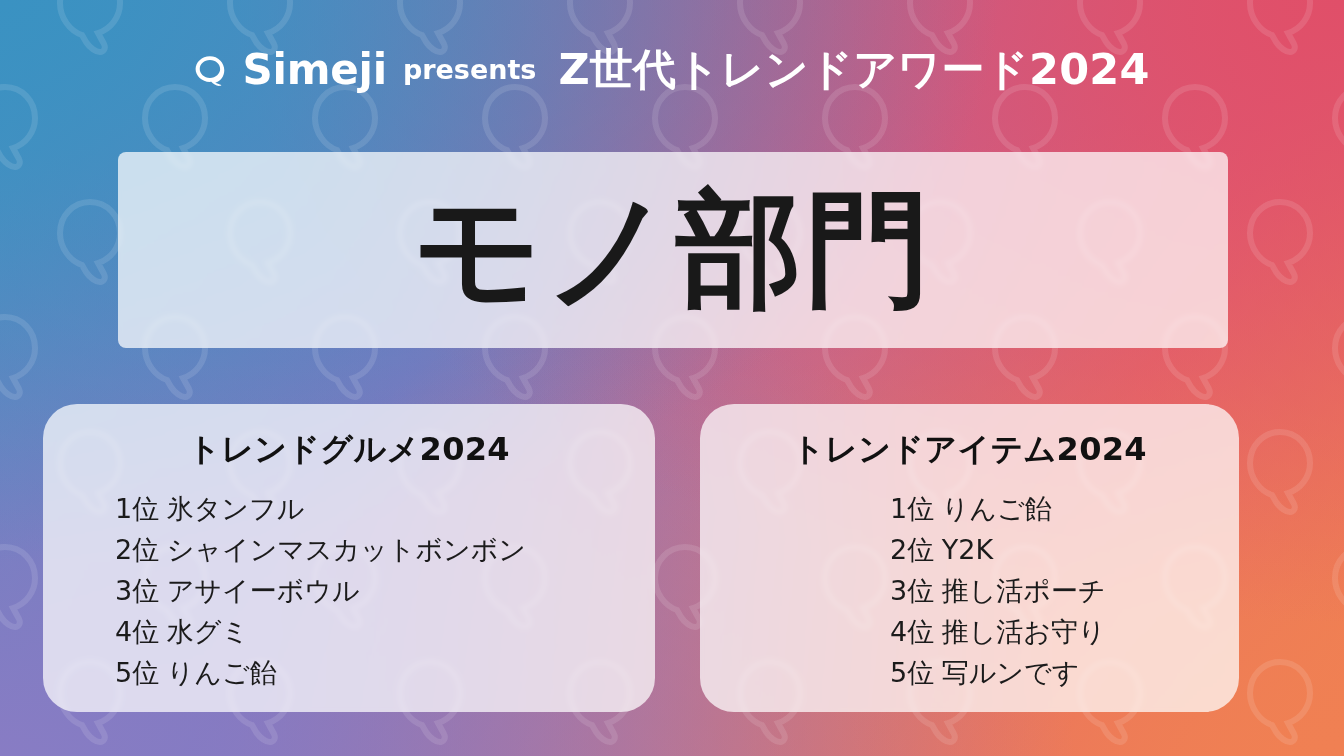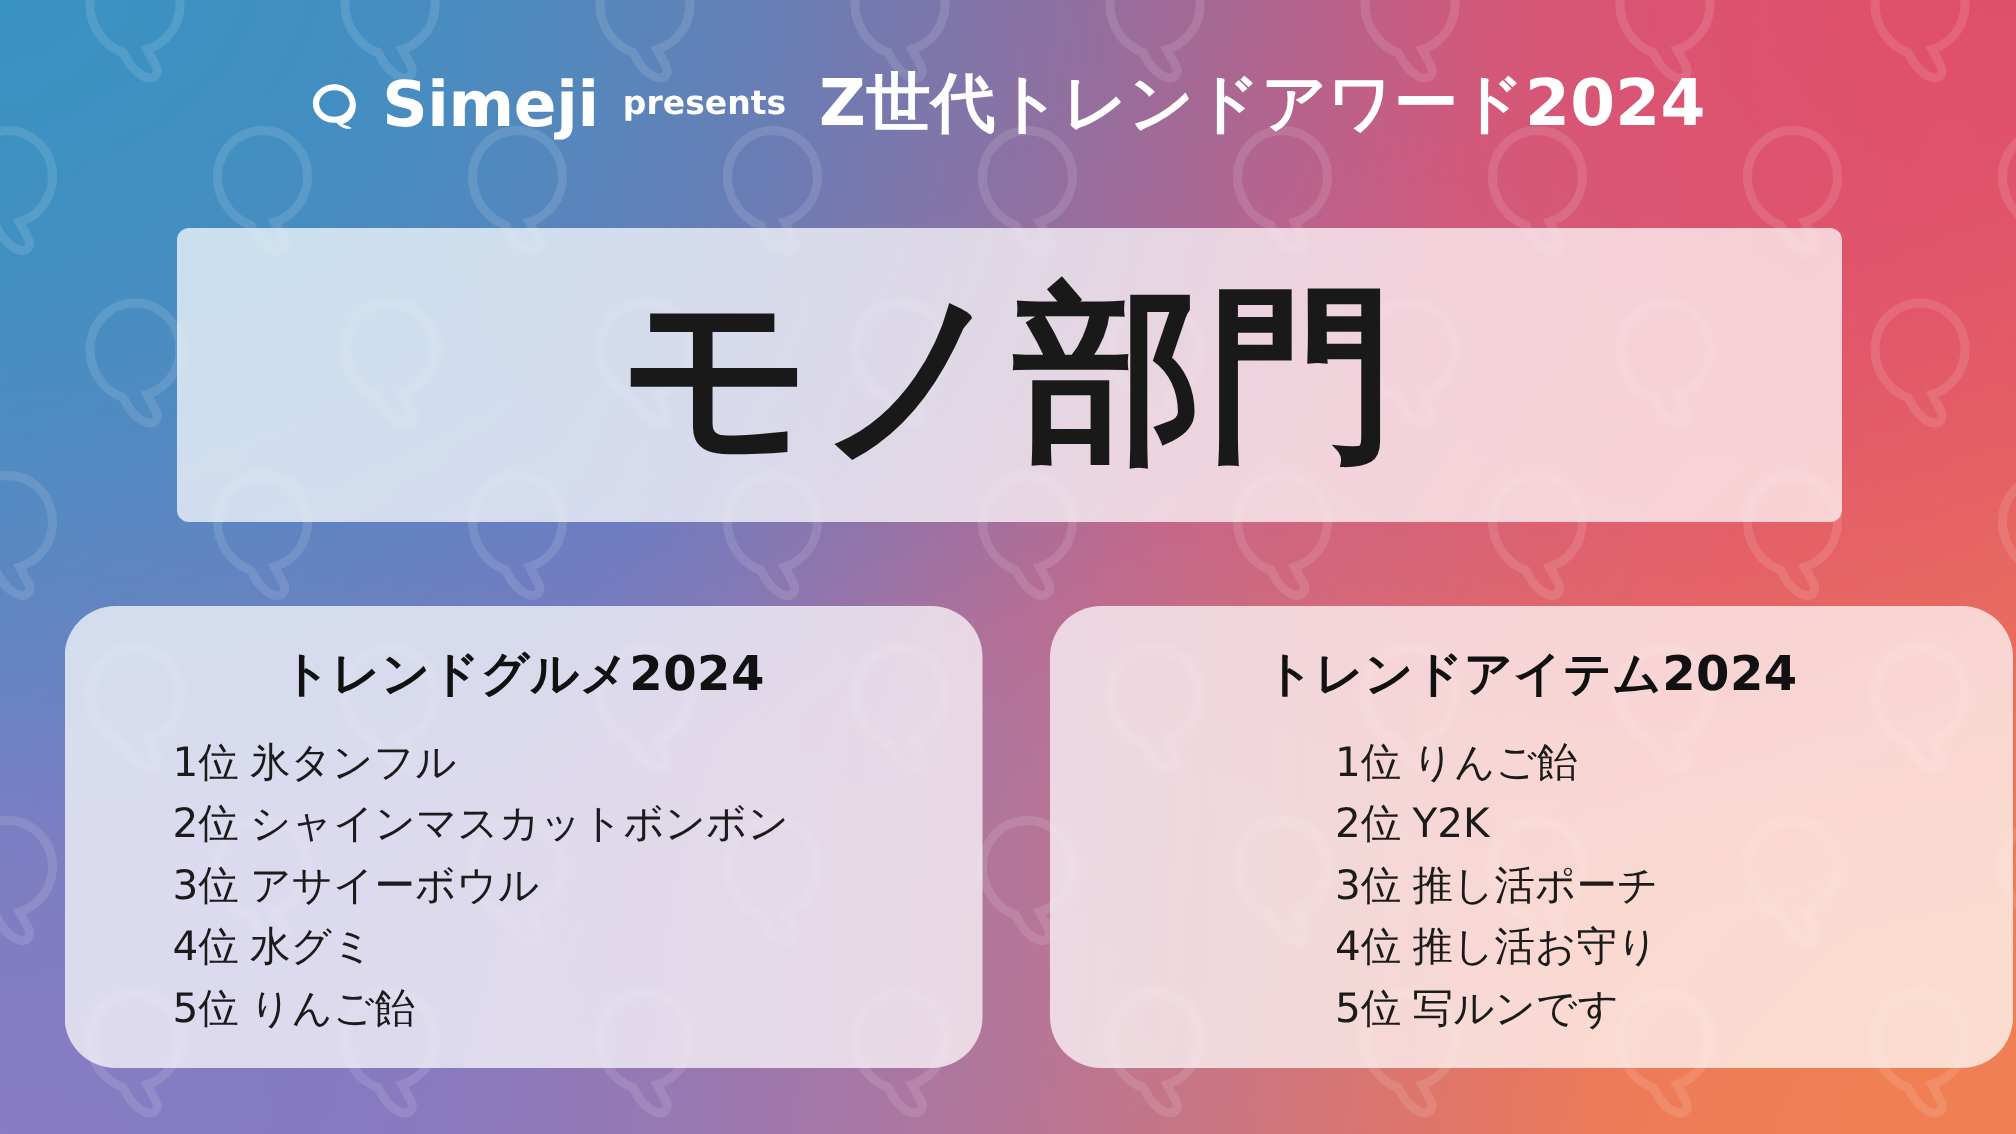--- a/index.html
+++ b/index.html
@@ -48,21 +48,21 @@
   #title-card .title-text {
     font-size:126px;
     font-weight:900;
     color:#191919;
     letter-spacing:.02em;
     line-height:1;
     font-family:"DejaVu Sans","Liberation Sans",sans-serif;
   }
 
   #rank-card-left  { left:43px;  top:404px; width:612px; height:308px; }
-  #rank-card-right { left:700px; top:404px; width:642px; height:308px; }
+  #rank-card-right { left:700px; top:404px; width:539px; height:308px; }
 
   .rank-inner {
     position:absolute; inset:0;
     padding:24px 0 0 0;
     display:flex; flex-direction:column;
   }
   .rank-heading {
     text-align:center;
     font-size:32px;
     font-weight:900;
@@ -94,21 +94,21 @@
     gap:14px;
     color:#fff;
   }
   #logo-q { width:34px; height:34px; display:block; flex:none; margin-top:2px; }
   #brand-name {
     font-size:42px; font-weight:700; letter-spacing:-.005em;
     font-family:"DejaVu Sans","Liberation Sans",sans-serif;
     line-height:1;
   }
   #presents-label {
-    font-size:22px; font-weight:700; line-height:1;
+    font-size:27px; font-weight:700; line-height:1;
     font-family:"DejaVu Sans","Liberation Sans",sans-serif;
     margin-left:2px;
   }
   #award-title {
     font-size:43px; font-weight:900; letter-spacing:.005em; line-height:1;
     margin-left:8px;
     font-family:"DejaVu Sans","Liberation Sans",sans-serif;
   }
 </style>
 </head>

